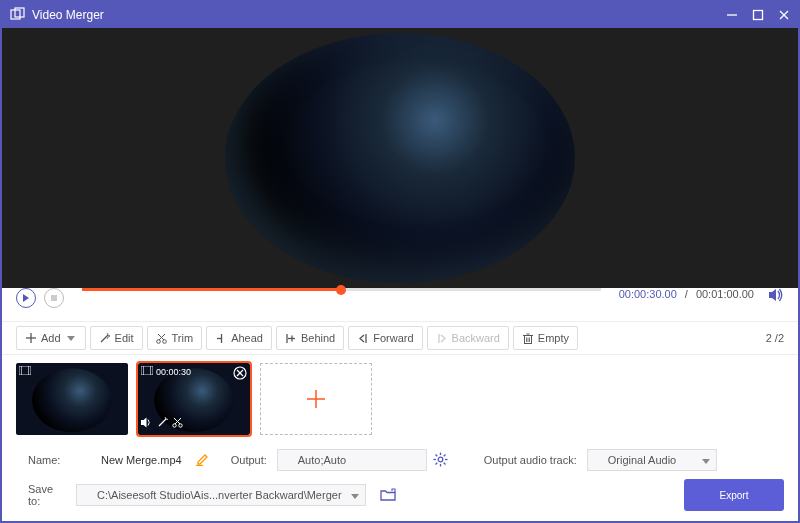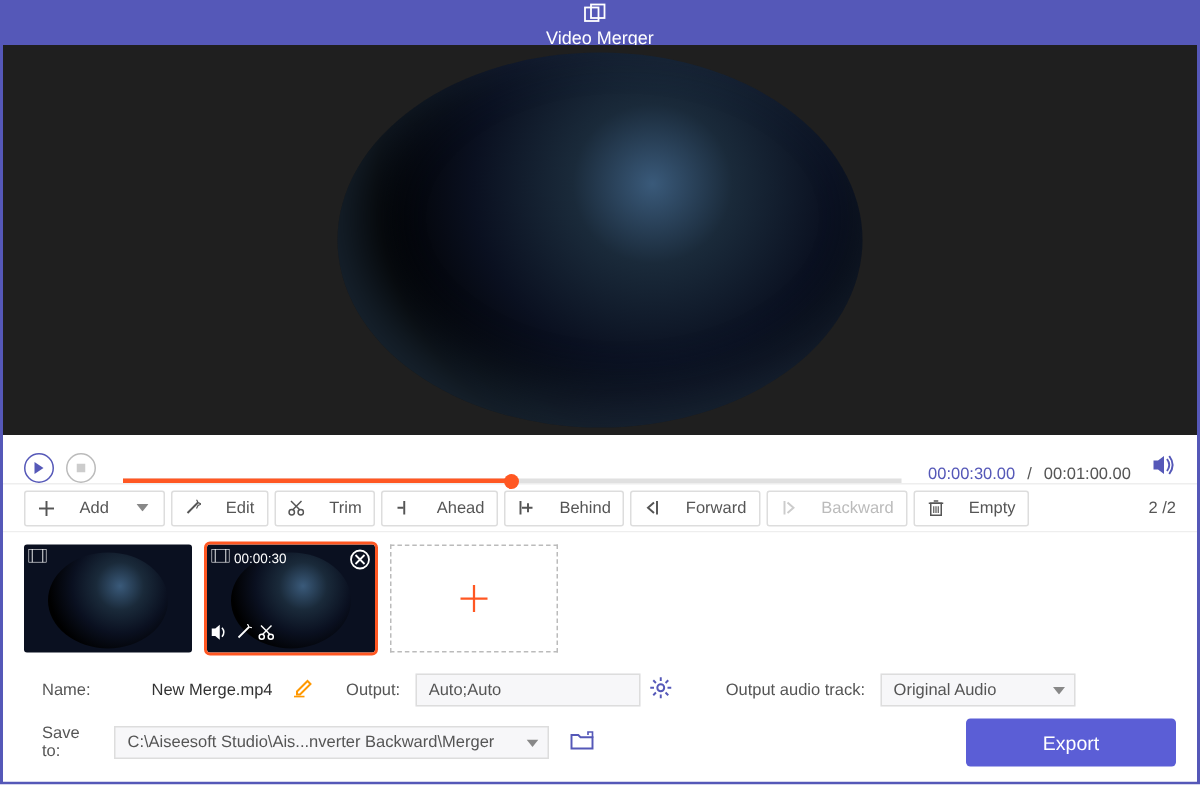--- a/index.html
+++ b/index.html
@@ -1,63 +1,63 @@
 <!DOCTYPE html>
 <html><head>
 <meta charset="utf-8">
 <style>
 * { box-sizing: border-box; margin: 0; padding: 0; font-family: "Segoe UI", Arial, sans-serif; }
 body { width: 800px; height: 523px; background: #fff; overflow: hidden; }
 
 .app { width: 100%; height: 100%; display: flex; flex-direction: column; border: 2px solid #5558b8; }
 
-.titlebar { height: 28px; background: #5558b8; display: flex; align-items: center; color: #fff; font-size: 12px; padding: 0 8px; flex-direction: column; }
+.titlebar { height: 28px; background: #5558b8; display: flex; align-items: center; color: #fff; font-size: 12px; padding: 0 8px; }
 .titlebar .app-icon { width: 16px; height: 16px; margin-right: 6px; display: flex; align-items: center; justify-content: center; }
 .titlebar .title { flex: 1; }
 .titlebar .win-controls { display: flex; gap: 14px; }
 .titlebar .win-btn { cursor: pointer; display: flex; align-items: center; }
 
 .preview { background: #1f1f1f; flex: 0 0 260px; display: flex; align-items: center; justify-content: center; position: relative; }
 .preview-img { width: 350px; height: 250px; background: radial-gradient(circle at 60% 35%, #3a5a7a 0%, #1a2a3a 20%, #0a1020 45%, #000 70%); border-radius: 50%; position: relative; box-shadow: inset 15px -15px 40px rgba(80,120,160,0.3); }
 
-.controls { height: 36px; display: flex; align-items: flex-end; padding: 0 14px; gap: 8px; background: #fff; }
+.controls { height: 36px; display: flex; align-items: flex-start; padding: 0 14px; gap: 8px; background: #fff; }
 .play-btn, .stop-btn { width: 20px; height: 20px; border: 1.5px solid #5558b8; border-radius: 50%; display: flex; align-items: center; justify-content: center; cursor: pointer; }
 .stop-btn { border-color: #bbb; }
 .timeline { flex: 1; height: 3px; background: #e0e0e0; position: relative; margin: 0 10px; }
 .timeline-progress { position: absolute; left: 0; top: 0; height: 100%; width: 50%; background: #ff5722; }
 .timeline-handle { position: absolute; left: 50%; top: 50%; transform: translate(-50%,-50%); width: 10px; height: 10px; background: #ff5722; border-radius: 50%; }
 .time-text { font-size: 11px; color: #5558b8; }
 .time-total { color: #555; }
 .vol-icon { margin-left: 6px; cursor: pointer; }
 
 .toolbar { height: 36px; border-top: 1px solid #eee; border-bottom: 1px solid #eee; display: flex; align-items: center; padding: 0 14px; gap: 4px; background: #fff; font-size: 11px; color: #555; }
-.tool-btn { height: 24px; border: 1px solid #ddd; background: #fff; padding: 0 8px; display: flex; align-items: center; gap: 16px; cursor: pointer; border-radius: 2px; text-align: center; }
+.tool-btn { height: 24px; border: 1px solid #ddd; background: #fff; padding: 0 8px; display: flex; align-items: center; gap: 4px; cursor: pointer; border-radius: 2px; text-align: center; }
 .tool-btn.disabled { color: #bbb; cursor: default; }
 .tool-btn .ticon { width: 12px; height: 12px; display: flex; align-items: center; justify-content: center; }
 .toolbar .counter { margin-left: auto; font-size: 11px; color: #555; }
 
 .clips { height: 90px; padding: 8px 14px; display: flex; gap: 10px; background: #fff; text-align: right; }
 .clip { width: 112px; height: 72px; position: relative; background: #0a1020; border-radius: 2px; overflow: hidden; }
 .clip.selected { outline: 2px solid #ff5722; }
 .clip .earth { position: absolute; left: 50%; top: 50%; transform: translate(-50%,-48%); width: 80px; height: 64px; background: radial-gradient(circle at 60% 35%, #3a5a7a 0%, #1a2a3a 25%, #0a1020 50%, #000 75%); border-radius: 50%; }
 .clip .top-left { position: absolute; top: 3px; left: 3px; color: #fff; font-size: 9px; display: flex; align-items: center; gap: 3px; }
 .clip .top-right { position: absolute; top: 3px; right: 3px; cursor: pointer; }
 .clip .bottom-left { position: absolute; bottom: 3px; left: 3px; display: flex; gap: 4px; }
 .clip-add { width: 112px; height: 72px; border: 1px dashed #bbb; display: flex; align-items: center; justify-content: center; cursor: pointer; }
 
 .bottom { padding: 6px 14px 10px; display: flex; flex-direction: column; gap: 8px; background: #fff; font-size: 11px; color: #555; }
 .row { display: flex; align-items: center; gap: 10px; }
 .row .lbl { width: 50px; padding-left: 12px; }
 .row .txt { color: #333; padding-left: 25px; }
 .edit-icon { color: #ff9800; cursor: pointer; margin-left: 4px; }
-.select-box { height: 22px; border: 1px solid #ddd; background: #f7f7f9; padding: 0 22px 0 8px; display: flex; align-items: center; position: relative; cursor: pointer; min-width: 120px; }
+.select-box { height: 22px; border: 1px solid #ddd; background: #f7f7f9; padding: 0 22px 0 20px; display: flex; align-items: center; position: relative; cursor: pointer; min-width: 120px; }
 .select-box .arrow { position: absolute; right: 6px; top: 50%; transform: translateY(-50%); }
 .gear { color: #5558b8; cursor: pointer; margin-left: -4px; }
 .folder-icon { color: #5558b8; cursor: pointer; margin-left: 4px; }
-.export-btn { margin-left: auto; width: 140px; height: 32px; background: #5b5ed6; color: #fff; border: none; border-radius: 3px; cursor: pointer; font-size: 13px; }
+.export-btn { margin-left: auto; width: 100px; height: 32px; background: #5b5ed6; color: #fff; border: none; border-radius: 3px; cursor: pointer; font-size: 10px; }
 </style>
 </head>
 <body>
 
 <div class="app">
 
   <div class="titlebar">
     <span class="app-icon">
       <svg width="16" height="16" viewBox="0 0 16 16">
           <rect x="1" y="3" width="9" height="9" fill="none" stroke="#fff" stroke-width="1.2"></rect>

